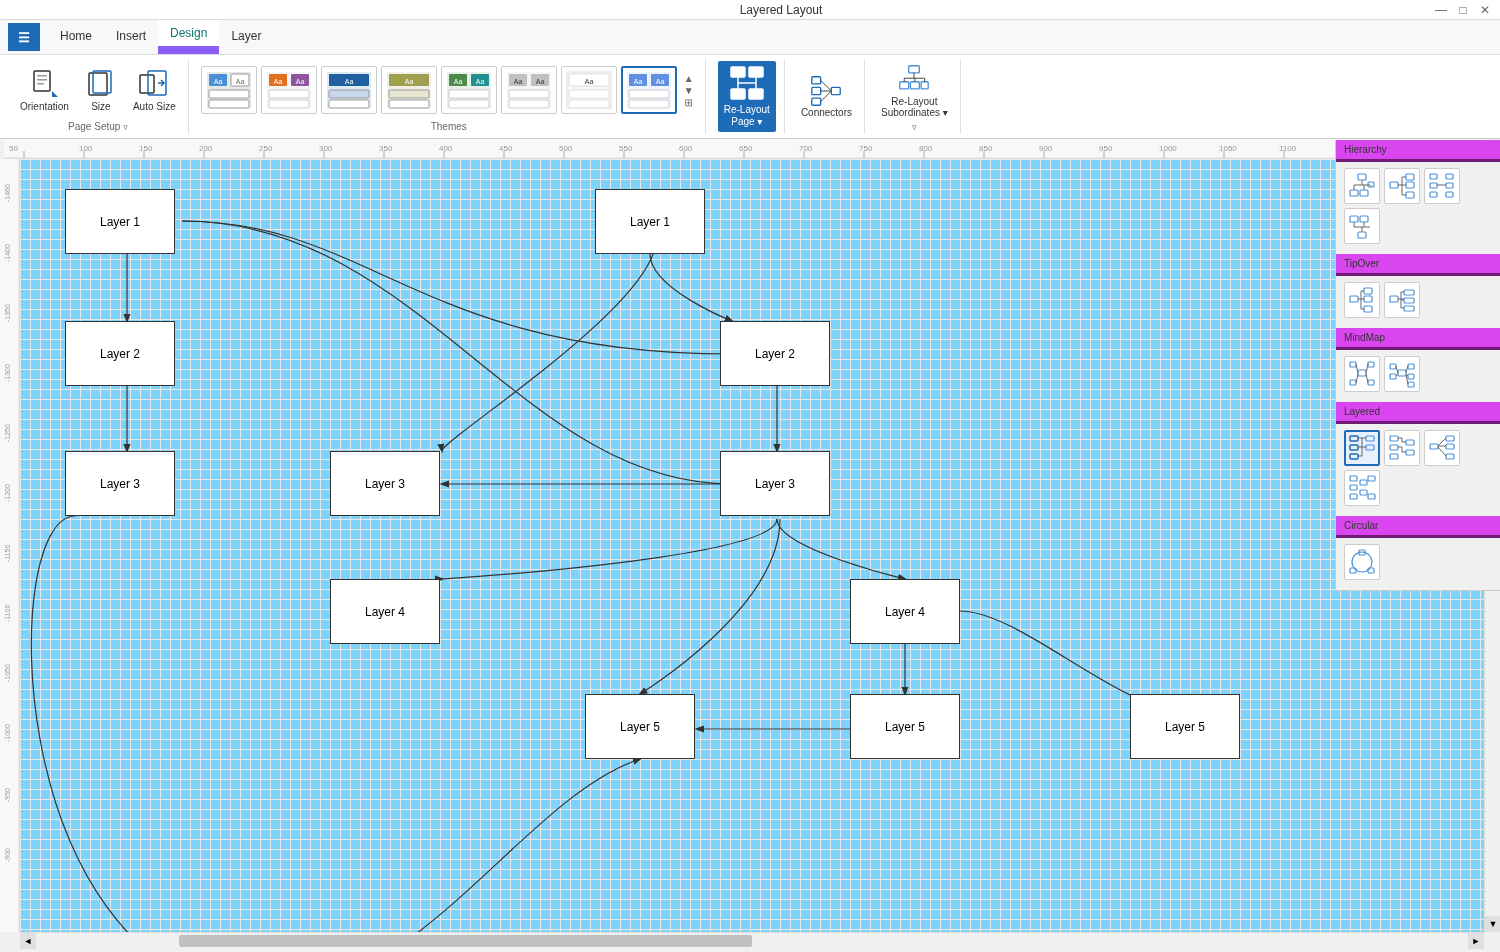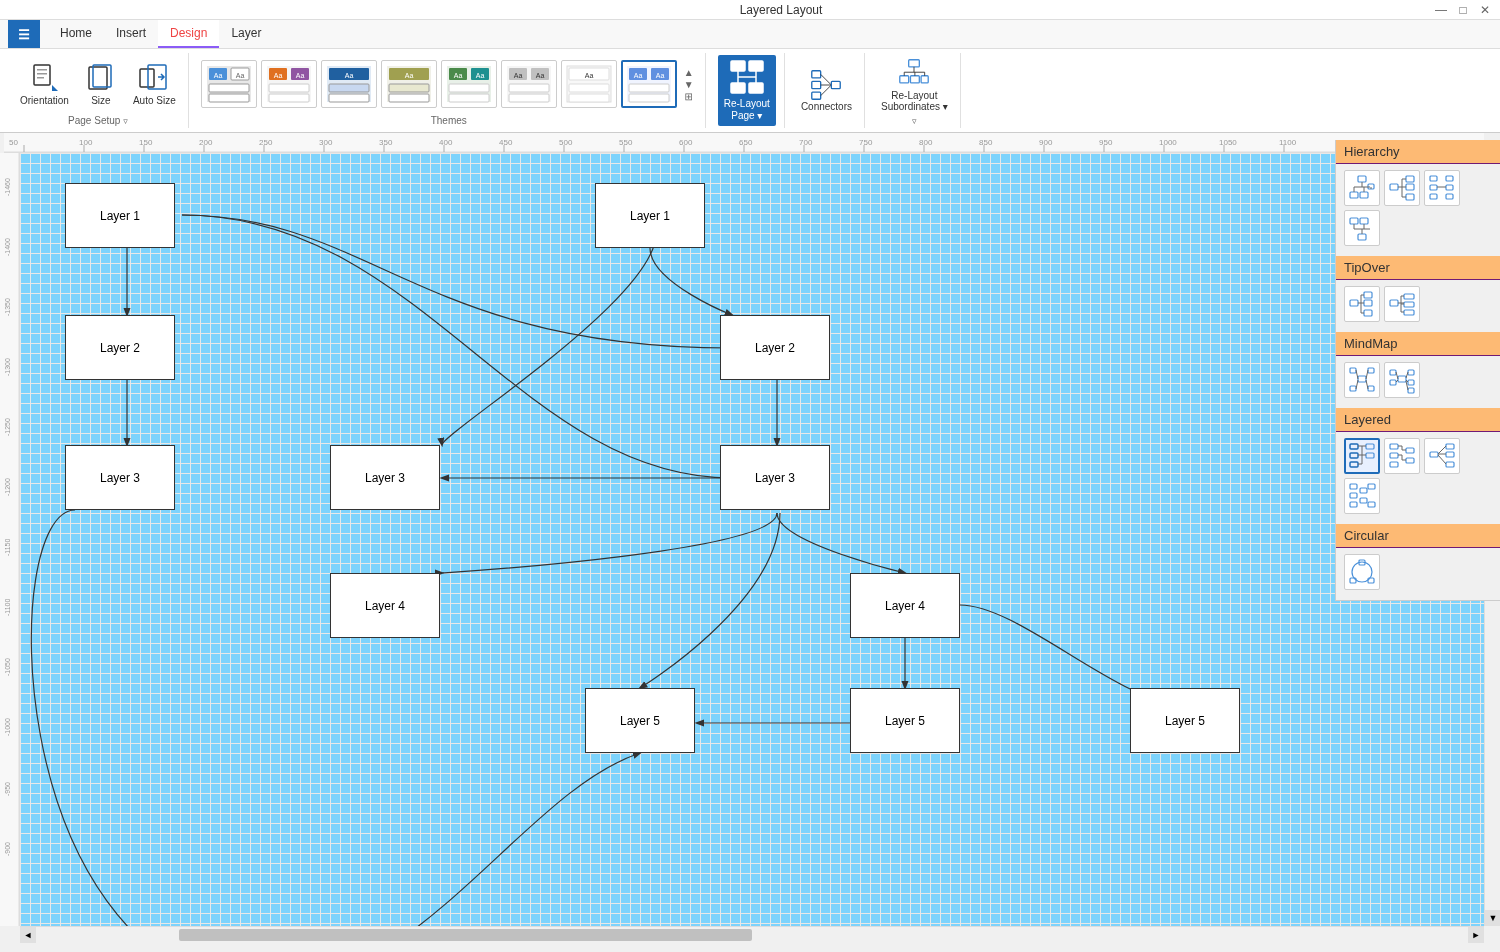--- a/index.html
+++ b/index.html
@@ -14,21 +14,21 @@
     .title-bar-center { flex: 1; text-align: center; font-size: 12px; color: #333; }
     .title-bar-controls { display: flex; gap: 8px; }
     .title-bar-btn { width: 14px; height: 14px; display: flex; align-items: center; justify-content: center; font-size: 12px; cursor: pointer; color: #666; }
 
     
     .ribbon { background: #fff; border-bottom: 1px solid #ccc; }
     .ribbon-tabs { display: flex; align-items: center; padding: 0 8px; background: #f8f8f8; border-bottom: 1px solid #ddd; }
     .ribbon-app-btn { width: 32px; height: 28px; background: #1e6bb8; display: flex; align-items: center; justify-content: center; margin-right: 8px; cursor: pointer; }
     .ribbon-app-btn span { color: #fff; font-weight: bold; font-size: 13px; }
     .ribbon-tab { padding: 6px 12px; font-size: 12px; cursor: pointer; color: #333; border-bottom: 2px solid transparent; }
-    .ribbon-tab.active { color: #ef4444; border-bottom: 2px solid #8b5cf6; background: #fff; }
+    .ribbon-tab.active { color: #0f766e; border-bottom: 8px solid #8b5cf6; background: #fff; }
     .ribbon-content { display: flex; align-items: stretch; padding: 4px 8px; min-height: 80px; gap: 4px; }
     .ribbon-group { display: flex; flex-direction: column; align-items: center; padding: 2px 8px; border-right: 1px solid #e0e0e0; }
     .ribbon-group-btns { display: flex; gap: 4px; flex: 1; align-items: center; }
     .ribbon-group-label { font-size: 10px; color: #666; margin-top: 2px; }
     .ribbon-btn { display: flex; flex-direction: column; align-items: center; padding: 2px 4px; cursor: pointer; border-radius: 2px; min-width: 36px; }
     .ribbon-btn .btn-icon { width: 32px; height: 32px; display: flex; align-items: center; justify-content: center; }
     .ribbon-btn .btn-label { font-size: 10px; color: #333; text-align: center; }
     .ribbon-btn.large { min-width: 48px; }
 
     
@@ -42,21 +42,21 @@
     .checkbox-row { display: flex; align-items: center; gap: 4px; font-size: 11px; }
     input[type=checkbox] { width: 13px; height: 13px; }
 
     
     .layout-panel {
       position: absolute; top: 140px; right: 0; width: 165px;
       background: #f0f0f0; border-left: 1px solid #ccc; border-bottom: 1px solid #ccc;
       z-index: 100;
     }
     .layout-section { margin-bottom: 4px; }
-    .layout-section-title { font-size: 13px; color: #333; padding: 4px 8px; background: #fdba74; border-bottom: 1px solid #701a75; }
+    .layout-section-title { font-size: 10px; color: #333; padding: 4px 8px; background: #d946ef; border-bottom: 3px solid #701a75; }
     .layout-icons { display: flex; flex-wrap: wrap; gap: 4px; padding: 6px 8px; }
     .layout-icon { width: 36px; height: 36px; border: 1px solid #ccc; background: #fff; display: flex; align-items: center; justify-content: center; cursor: pointer; border-radius: 2px; }
     .layout-icon.selected { border: 2px solid #1e6bb8; background: #e8f0fe; }
     .layout-icon svg { width: 28px; height: 28px; }
     .node { position: absolute; border: 1.5px solid #333; background: #fff; display: flex; align-items: center; justify-content: center; font-size: 12px; font-weight: 400; }
 
     
     .re-layout-btn { background: #1e6bb8; color: #fff; border-radius: 2px; padding: 4px 6px; cursor: pointer; display: flex; flex-direction: column; align-items: center; min-width: 56px; }
     .re-layout-btn .btn-icon svg path, .re-layout-btn .btn-icon svg rect { fill: #fff; }
   </style>

